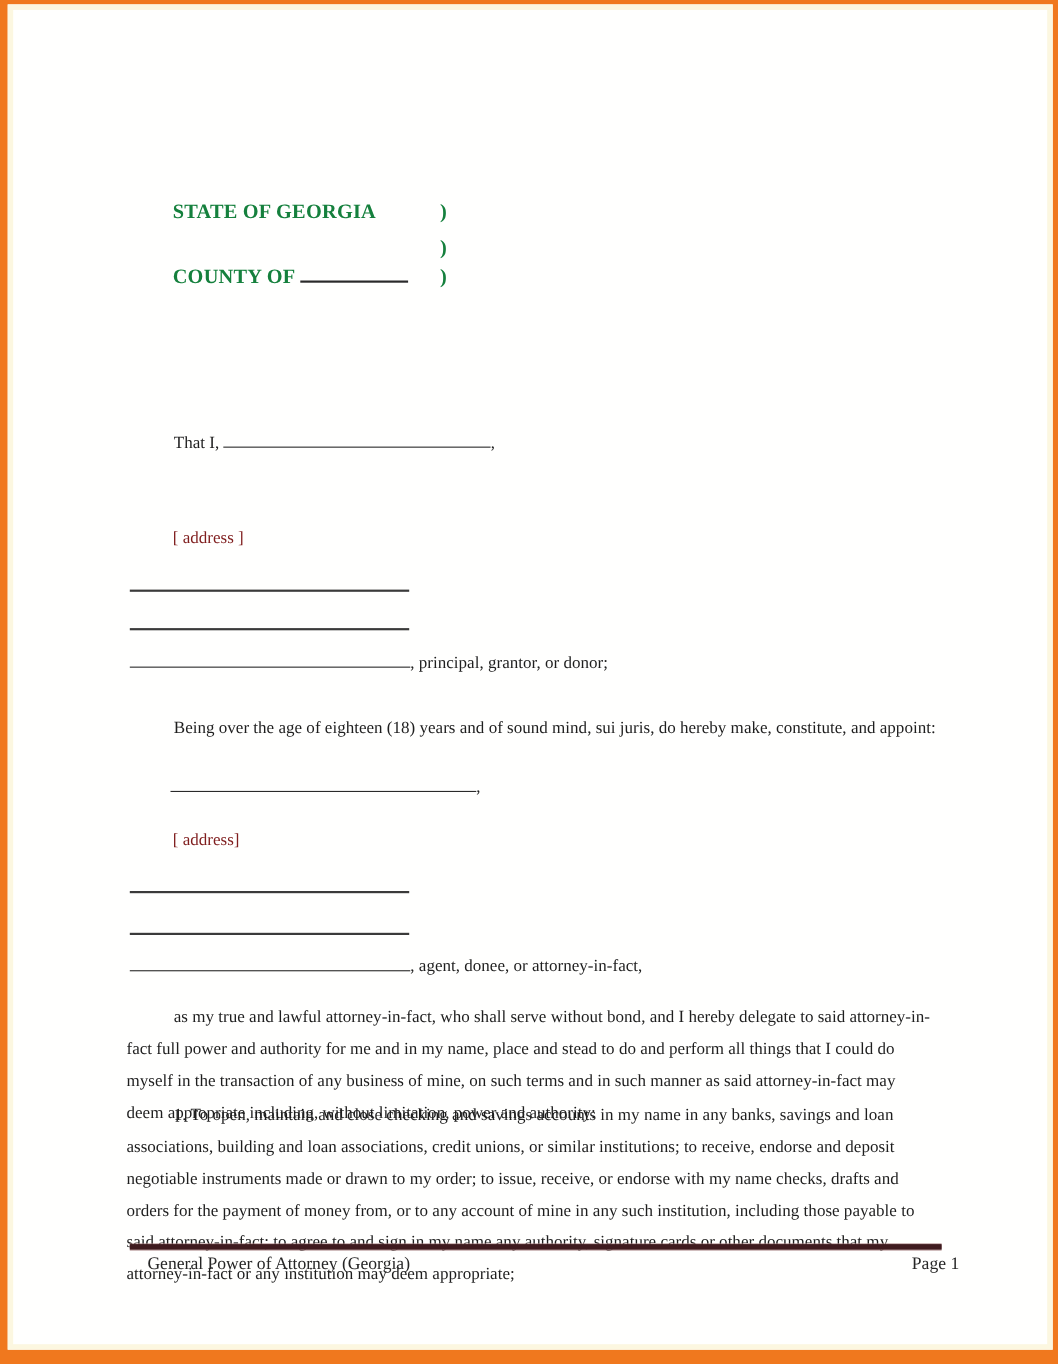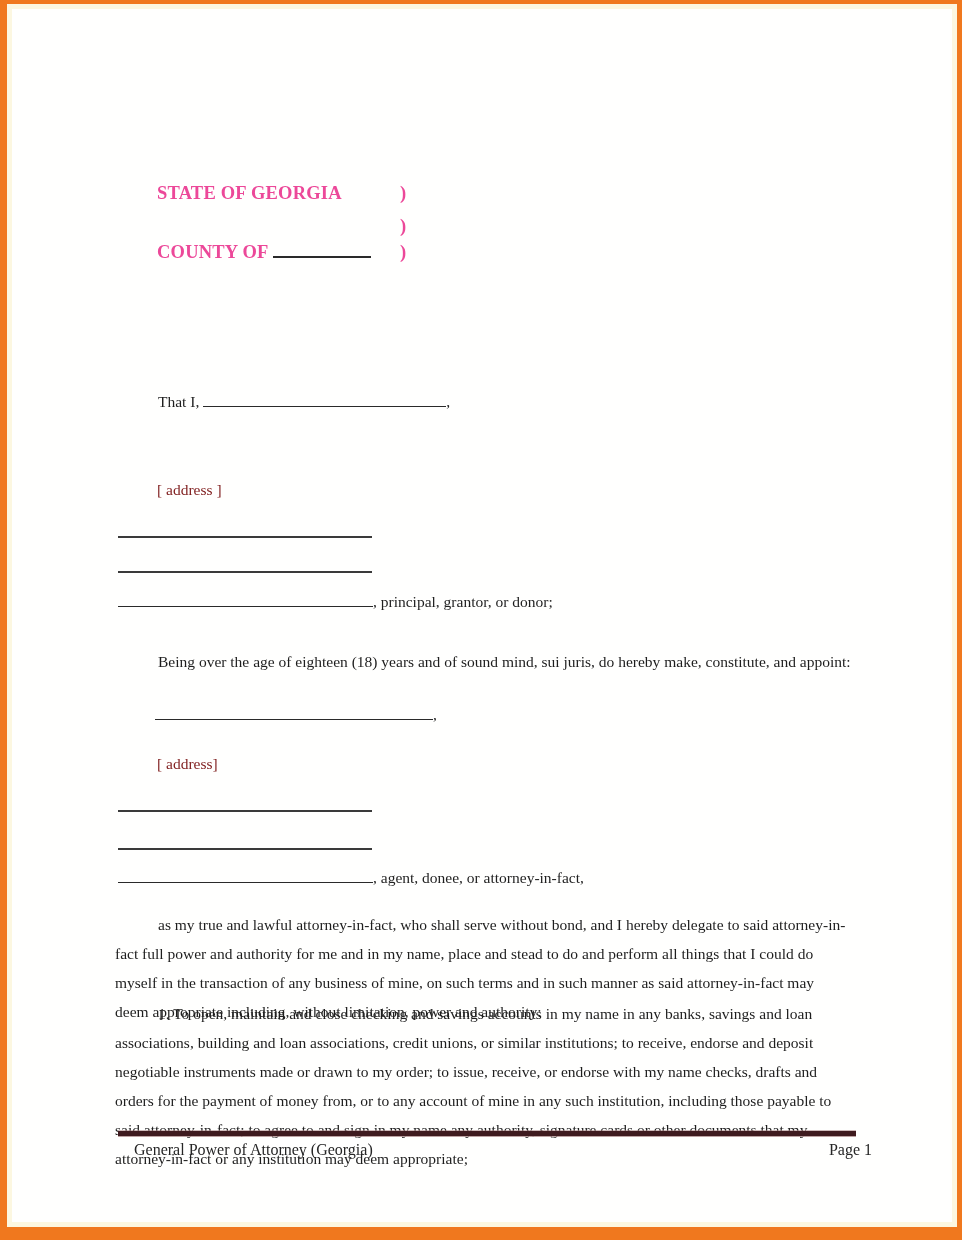--- a/index.html
+++ b/index.html
@@ -12,21 +12,21 @@
   .page{
     position:absolute;left:7px;top:4px;
     width:950px;height:1223px;
     box-sizing:border-box;
     background:#fffffe;
     border:5px solid #fcf7e0;
     font-family:"Liberation Serif", serif;
     color:#1f1f1f;
   }
   .abs{position:absolute;}
-  .h{font-weight:bold;font-size:18.5px;letter-spacing:.2px;color:#ec4899;white-space:nowrap;}
+  .h{font-weight:bold;font-size:18.5px;letter-spacing:.2px;color:#15803d;white-space:nowrap;}
   .body-txt{font-size:15.5px;color:#7f1d1d;}
   .para{font-size:15.5px;line-height:29px;text-align:left;color:#1e1e1e;}
   .para-loose{line-height:23px;}
   .indent{text-indent:43px;}
   .blank{
     display:inline-block;
     border-bottom:1.6px solid #2a2a2a;
     height:13px;
     vertical-align:baseline;
   }

